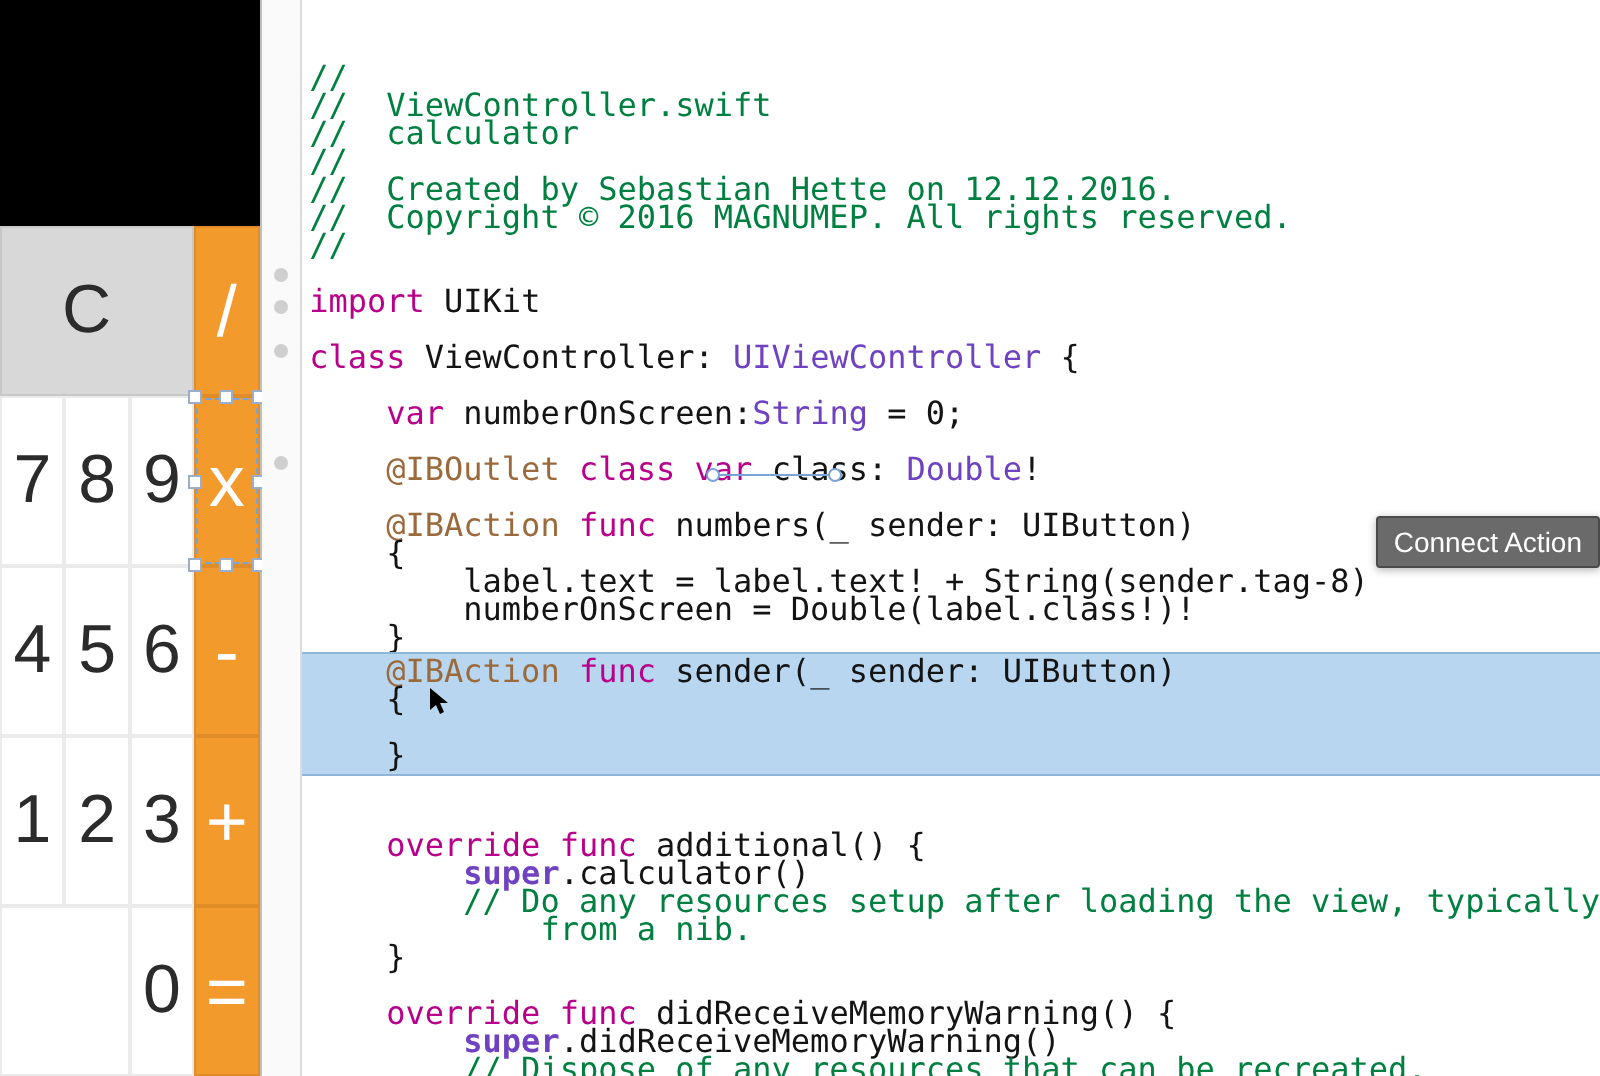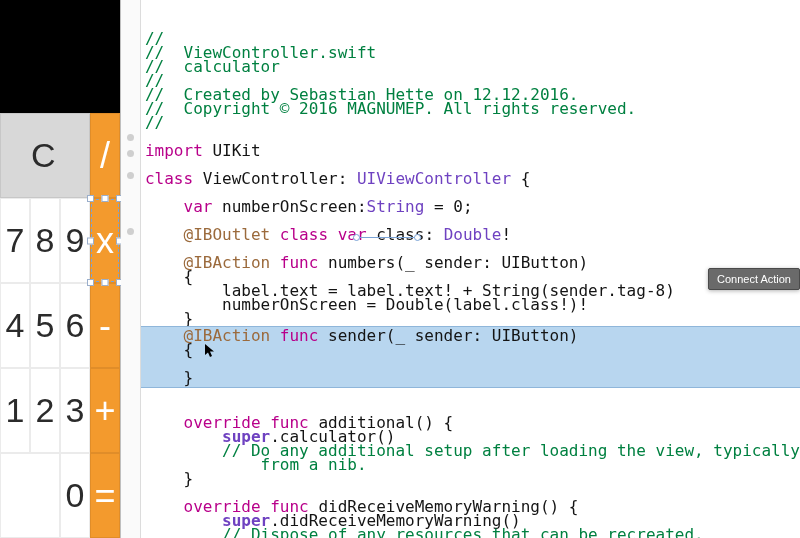--- a/index.html
+++ b/index.html
@@ -142,25 +142,25 @@
     background: #fff;
     border: 1px solid #7aa3d6;
     top: 234px;
     z-index: 6;
   }
   .conn-dot-l { left: 353px; }
   .conn-dot-r { left: 414px; }
 
   .tooltip {
     position: absolute;
-    top: 268px;
+    top: 258px;
     right: 0px;
     background: var(--tooltip-bg);
     color: #fff;
-    font-size: 11px;
+    font-size: 14px;
     padding: 4px 8px;
     border: 1px solid #4a4a4a;
     border-radius: 2px;
     font-family: -apple-system, Helvetica, sans-serif;
     box-shadow: 0 1px 4px rgba(0,0,0,0.3);
   }
 </style>
 </head>
 <body>
 
@@ -234,21 +234,21 @@
     }
 <div class="hl-block">    <span class="tok-attr">@IBAction</span> <span class="tok-keyword">func</span> <span>sender</span><span>(_ sender: UIButton)</span>
     {
 
     }<svg class="cursor" viewBox="0 0 11 15">
           <path d="M0 0 L0 11 L3 8.5 L5 13 L7 12 L5 7.5 L9 7.5 Z" fill="#000"></path>
         </svg></div>
 
     <span class="tok-keyword">override</span> <span class="tok-keyword">func</span> <span>additional</span>() {
         <span class="tok-super">super</span><span>.calculator()</span>
-        <span class="tok-comment">// Do any additional setup after loading the view, typically
+        <span class="tok-comment">// Do any resources setup after loading the view, typically
             from a nib.</span>
     }
 
     <span class="tok-keyword">override</span> <span class="tok-keyword">func</span> <span>didReceiveMemoryWarning</span>() {
         <span class="tok-super">super</span><span>.didReceiveMemoryWarning()</span>
         <span class="tok-comment">// Dispose of any resources that can be recreated.</span>
     }
 
 
 }

